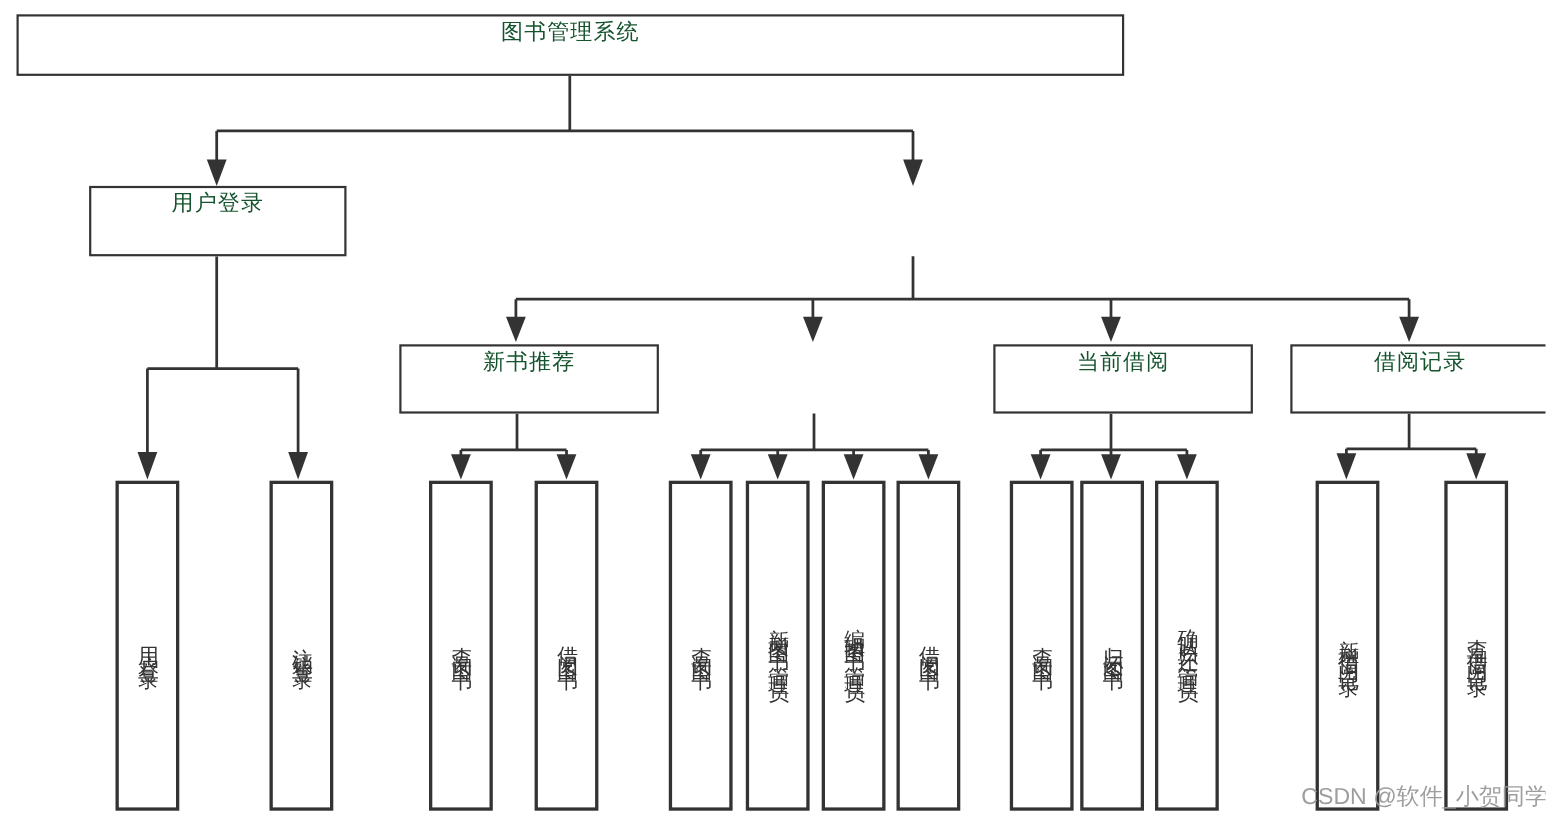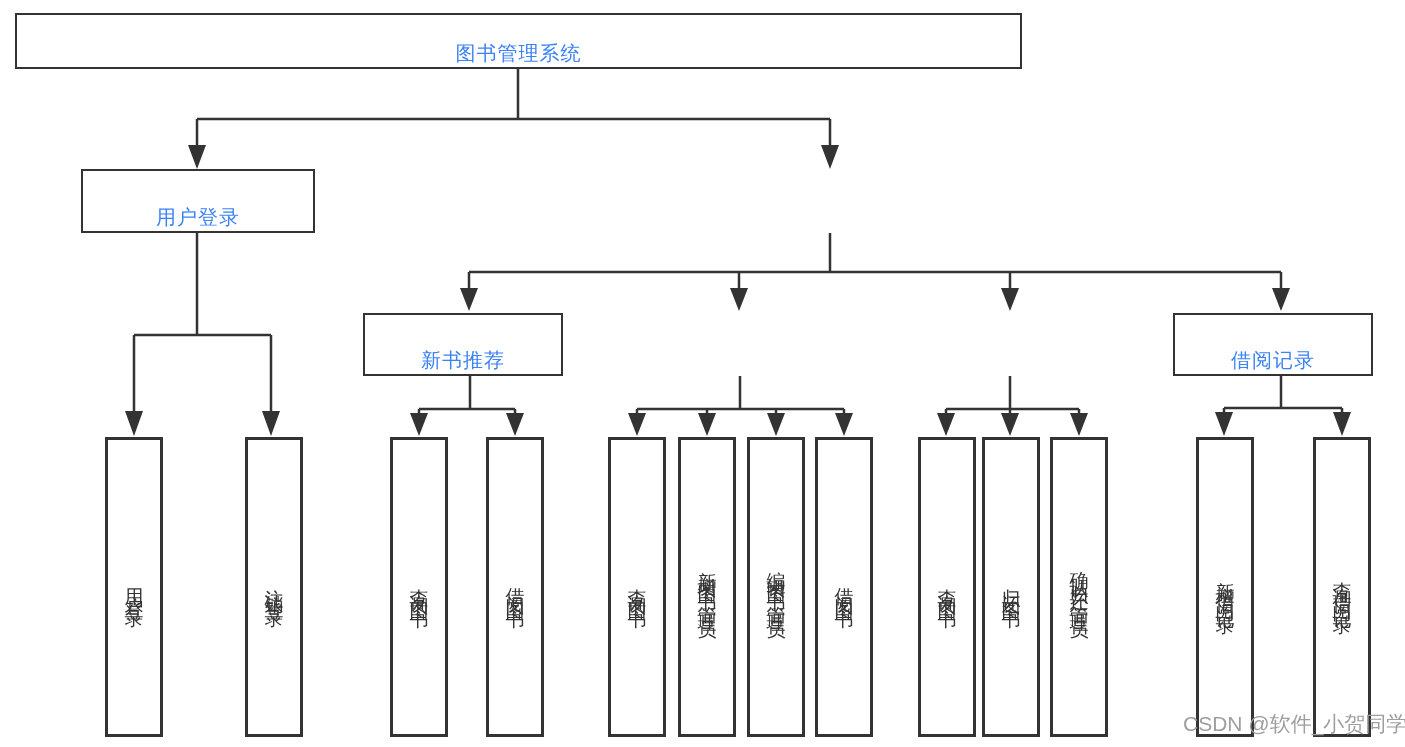--- a/index.html
+++ b/index.html
@@ -37,41 +37,41 @@
   #connectors polygon {
     fill: #333333;
     stroke: none;
   }
   .node {
     position: absolute;
     box-sizing: border-box;
     border: 2.5px solid #333333;
     background: #ffffff;
     display: flex;
-    align-items: flex-end;
+    align-items: flex-start;
     justify-content: center;
     font-size: 20px;
     letter-spacing: 1px;
-    color: #3b82f6;
+    color: #14532d;
   }
   .node.root {
     left: 15px;
     top: 13px;
     width: 1007px;
     height: 56px;
     border-width: 2px;
   }
   .node.l1 {
     top: 169px;
     width: 234px;
     height: 64px;
   }
   .node.l2 {
     top: 313px;
-    width: 200px;
+    width: 236px;
     height: 63px;
   }
   .leaf {
     position: absolute;
     top: 437px;
     width: 58px;
     height: 300px;
     box-sizing: border-box;
     border: 3px solid #333333;
     background: #ffffff;
@@ -156,20 +156,23 @@
     <span>图书管理系统</span>
   </div>
 
   <div class="node l1" style="left:81px">
     <span>用户登录</span>
   </div>
 
   <div class="node l2" style="left:363px">
     <span>新书推荐</span>
   </div>
+  <div class="node l2" style="left:903px">
+    <span>当前借阅</span>
+  </div>
   <div class="node l2" style="left:1173px">
     <span>借阅记录</span>
   </div>
 
   <div class="leaf" style="left:105px">
     <span>用户登录</span>
   </div>
   <div class="leaf" style="left:245px">
     <span>注销登录</span>
   </div>

